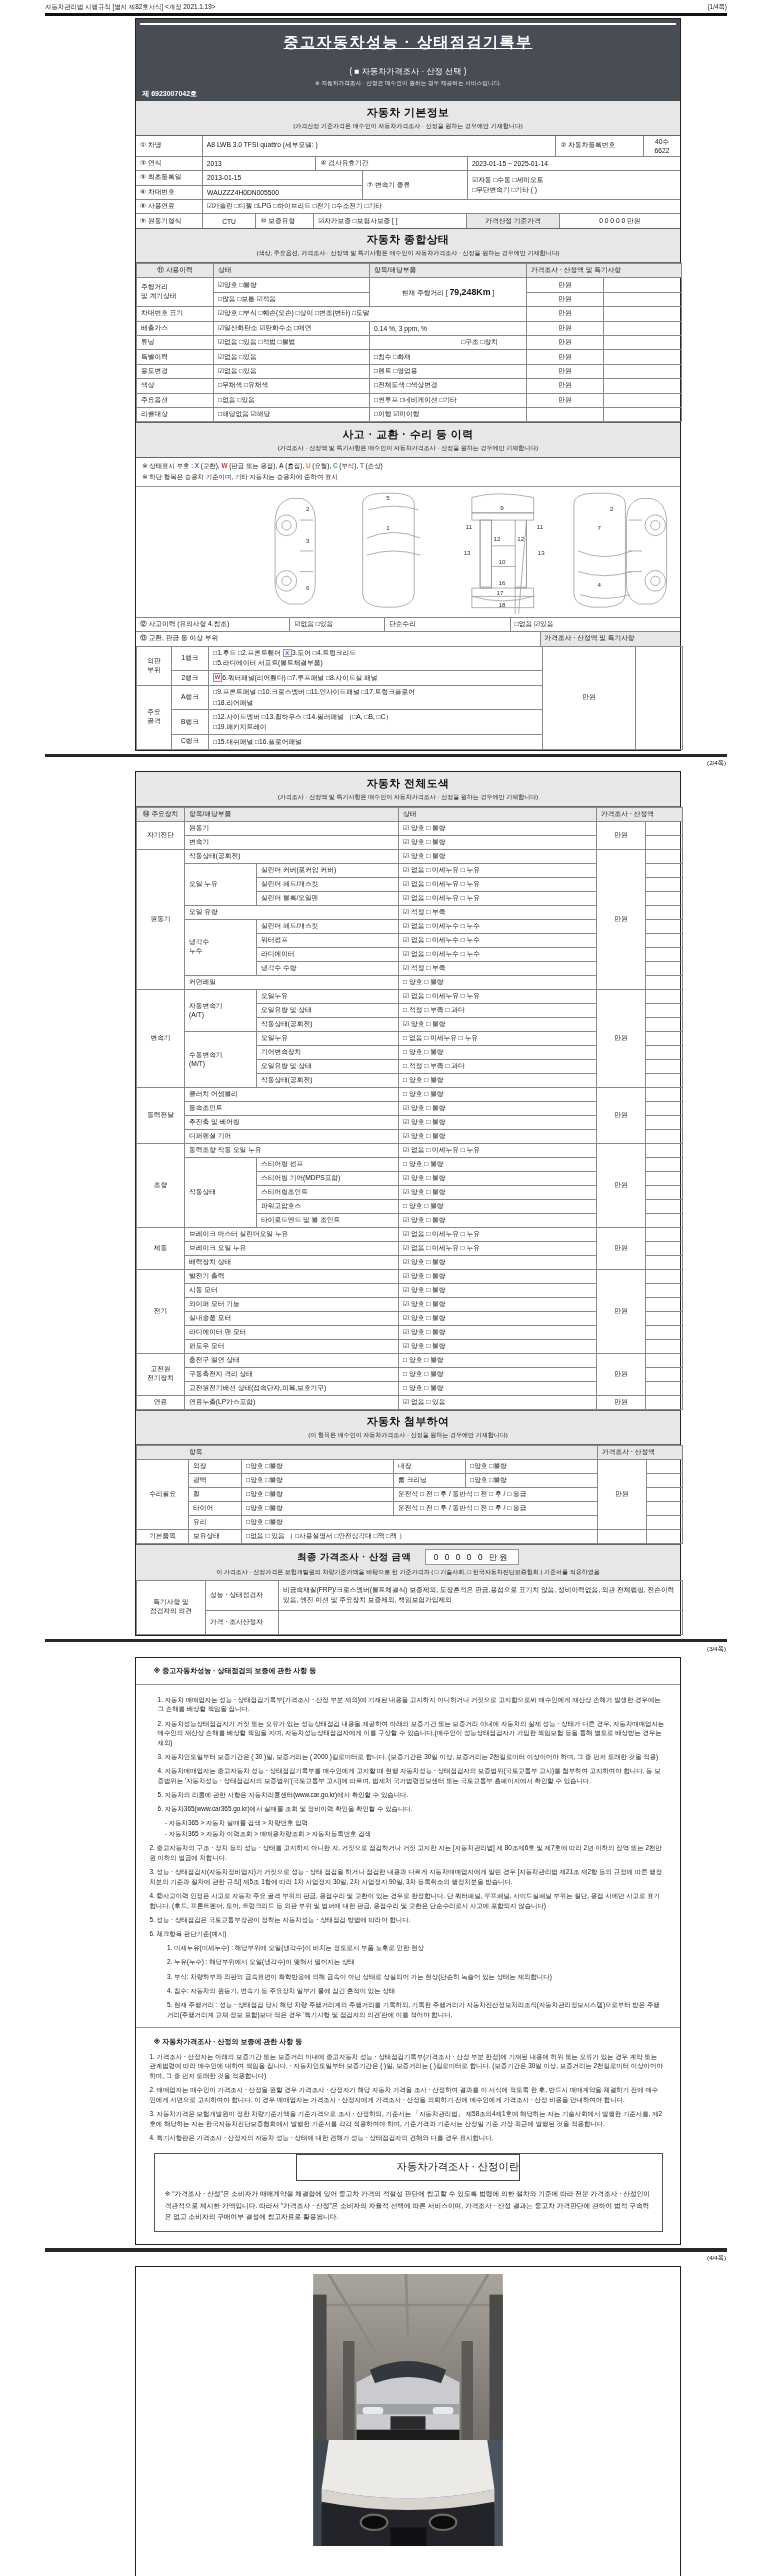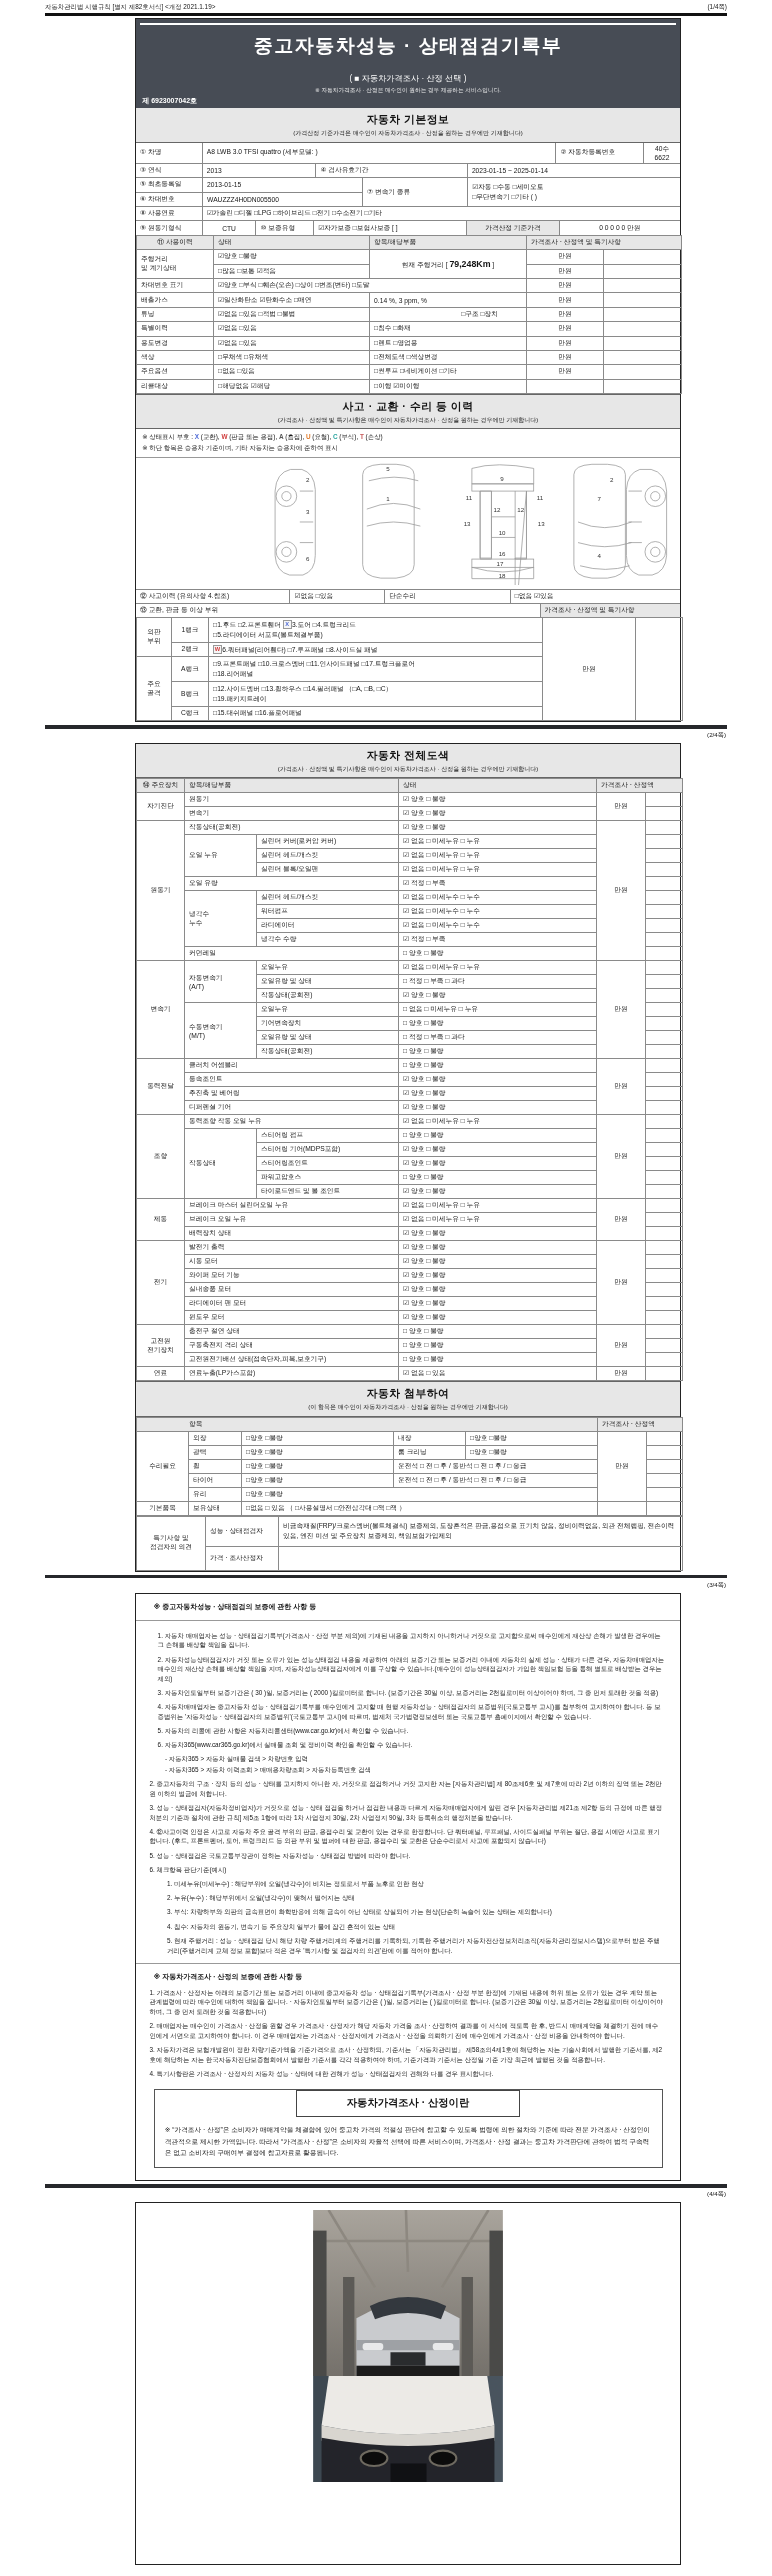--- a/index.html
+++ b/index.html
@@ -5,21 +5,21 @@
   html,body{margin:0;padding:0;background:#fff;}
   .page{position:relative;width:773px;height:2576px;background:#fff;overflow:hidden;
         font-family:"Liberation Sans","DejaVu Sans",sans-serif;color:#141414;font-size:6.7px;}
   .topnote{position:absolute;top:3.1px;left:45px;width:682px;display:flex;justify-content:space-between;font-size:6.4px;}
   .toprule{position:absolute;top:13px;left:45px;width:682px;height:2.6px;background:#111;}
   .doc{position:absolute;top:17.5px;left:135px;width:546px;}
   .pbox{border:1px solid #222;background:#fff;}
   
   .dkhdr{background:#474c55;color:#fff;text-align:center;position:relative;padding:4.1px 4.1px 13.4px;}
   .wline{height:2.6px;background:#fff;margin:0 0 8.2px;}
-  .dkhdr h1{margin:4px;font-size:19px;letter-spacing:1.5px;font-weight:bold;}
+  .dkhdr h1{margin:4px;font-size:15px;letter-spacing:1.5px;font-weight:bold;text-decoration:underline;}
   .dkhdr .sub{font-size:8.2px;margin-top:14px;}
   .dkhdr .subnote{font-size:5.7px;margin-top:2.6px;color:#eee;}
   .docno{position:absolute;left:6.2px;bottom:2.6px;font-size:7px;font-weight:bold;}
   
   .band{background:#e7e7e7;border-bottom:0.5px solid #666;text-align:center;padding:4.6px 0 3.6px;}
   .band + *{border-top:none;}
   .band-title{font-size:10.8px;font-weight:bold;letter-spacing:0.5px;}
   .band-note{font-size:6px;margin-top:2.1px;}
   
   .fr{display:flex;border-top:0.5px solid #888;}
@@ -74,21 +74,21 @@
   
   .ntc{padding:0 0 11.3px;}
   .nt-h1{border-bottom:0.5px solid #999;padding:8.2px 3.1px 8.2px 17.5px;font-size:7px;font-weight:bold;}
   .nt-list{padding:5.2px 15.5px 0 13.4px;}
   .nt-list p{margin:4.6px 0;font-size:6.4px;line-height:1.5;}
   p.in{margin-left:8.2px;}
   p.insub{margin:1px 0 1px 15.5px;}
   p.in2{margin-left:17.5px;}
   .nt-h2{border-top:0.5px solid #999;margin:8.2px -15.5px 5.2px -13.4px;padding:8.2px 3.1px 0 17.5px;font-size:7px;font-weight:bold;}
   .pbx{border:1px solid #555;margin:10.3px 17.5px 1px;padding:0 10.3px 8.2px;}
-  .pbx-title{width:222px;margin:0 auto;border:1px solid #444;text-align:center;font-size:10.3px;font-weight:bold;padding:5.7px 0;background:#fff;}
+  .pbx-title{width:222px;margin:0 auto;border:1px solid #444;text-align:right;font-size:10.3px;font-weight:normal;padding:5.7px 0;background:#fff;}
   .pbx-body{font-size:6.7px;line-height:1.7;margin-top:7.2px;}
   
   .photos{padding:7.2px 0 0;text-align:center;}
   .photos svg{display:block;margin:0 auto;}
   svg text{font-family:"Liberation Sans","DejaVu Sans",sans-serif;}
 </style>
 </head>
 <body>
 
 <div class="page">
@@ -150,20 +150,24 @@
         <div class="fr">
           <div class="fc lab" style="width:66px">⑨ 원동기형식</div>
           <div class="fc ctr" style="width:54px">CTU</div>
           <div class="fc lab" style="width:58px">⑩ 보증유형</div>
           <div class="fc" style="width:154px">☑자가보증   □보험사보증 [          ]</div>
           <div class="fc gray ctr" style="width:93px">가격산정 기준가격</div>
           <div class="fc ctr" style="width:122px">0 0 0 0 0 만원</div>
         </div>
       </div>
 
+      <div class="band" style="border-top:0.5px solid #666">
+        <div class="band-title">자동차 종합상태</div>
+        <div class="band-note">(색상, 주요옵션, 가격조사 · 산정액 및 특기사항은 매수인이 자동차가격조사 · 산정을 원하는 경우에만 기재합니다)</div>
+      </div>
       <table class="t1">
         <colgroup>
             <col style="width:77px">
             <col style="width:156px">
             <col style="width:157px">
             <col style="width:77px">
             <col style="width:78px">
           </colgroup>
         <tbody>
             <tr>
@@ -684,20 +688,27 @@
         <tr>
               <td class="g">기본품목</td>
               <td>보유상태</td>
               <td colspan="3">□없음   □ 있음 （ □사용설명서  □안전삼각대  □잭  □잭 ）</td>
               <td class="pr"></td>
               <td class="bl"></td>
             </tr>
       </tbody>
         </table>
 
+      <div class="final">
+        <div class="row">
+          <span class="lbl">최종 가격조사 · 산정 금액</span>
+          <span class="amt">0  0  0  0  0 만원</span>
+        </div>
+        <div class="fnote">이 가격조사 · 산정가격은 보험개발원의 차량기준가액을 바탕으로 한 기준가격과 ( □ 기술사회, □ 한국자동차진단보증협회 ) 기준서를 적용하였음</div>
+      </div>
 
       <table style="border-top:0.5px solid #666">
         <colgroup>
             <col style="width:69px">
             <col style="width:73px">
             <col style="width:404px">
           </colgroup>
         <tbody>
             <tr style="height:30px">
           <td rowspan="2" class="g">특기사항 및

